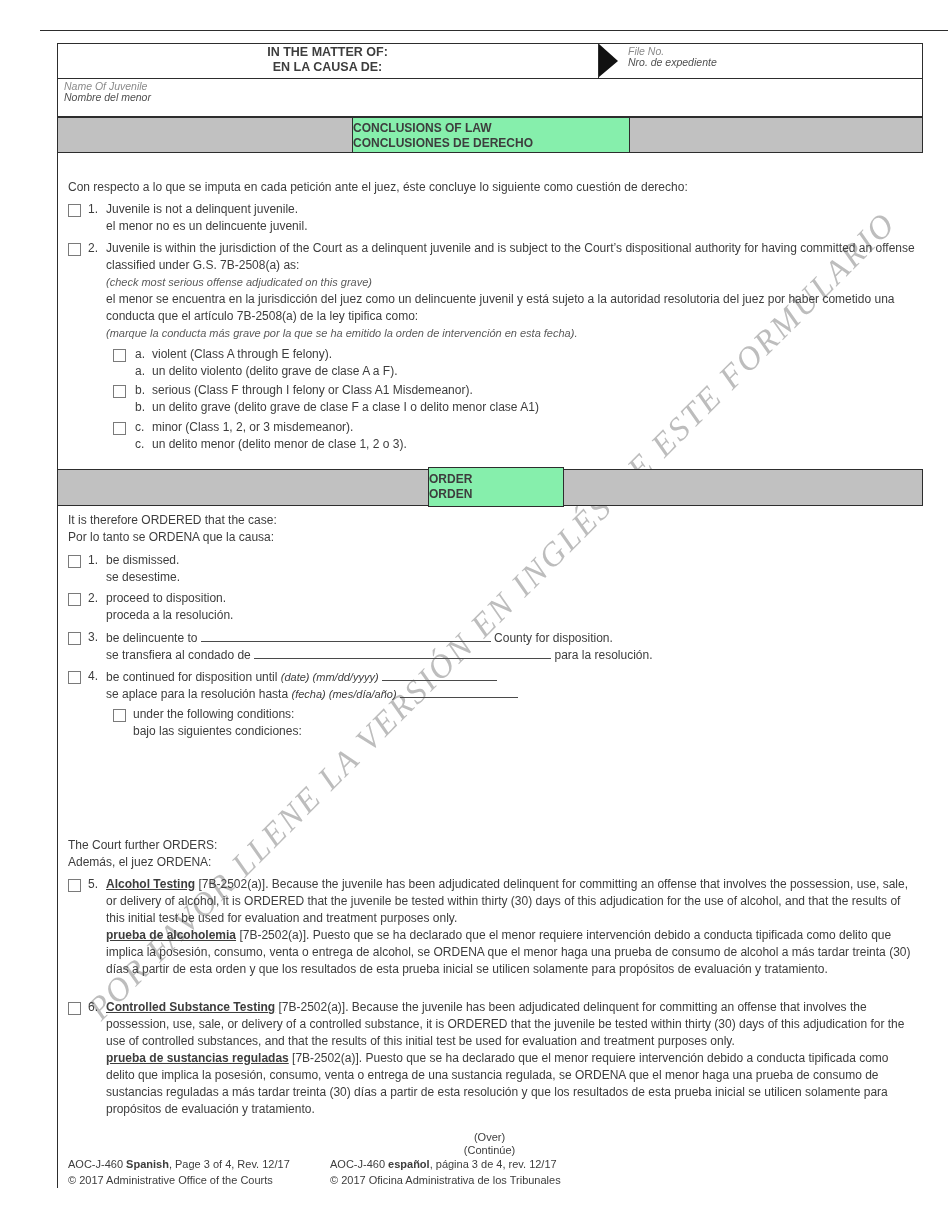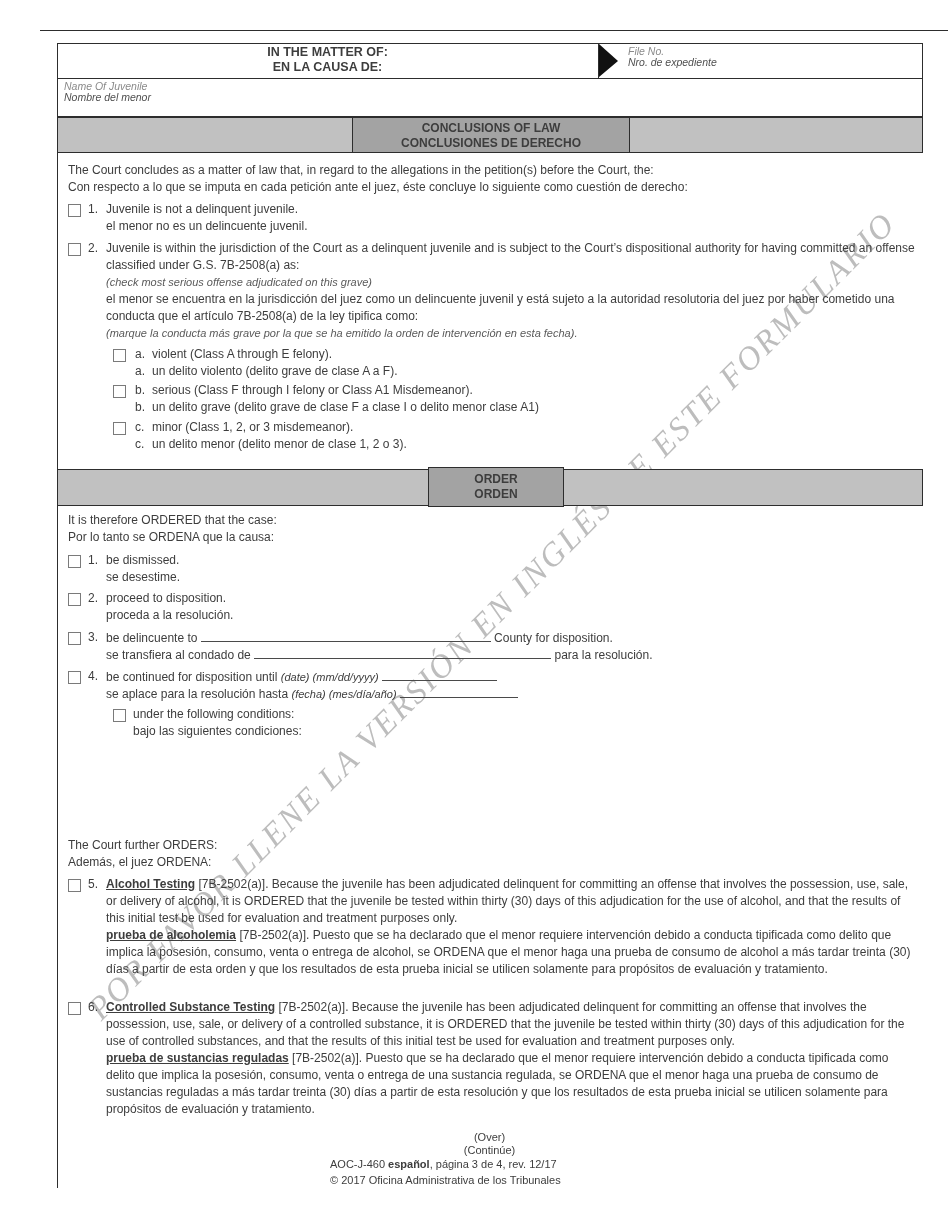--- a/index.html
+++ b/index.html
@@ -6,21 +6,21 @@
   #page{position:relative;width:950px;height:1230px;background:#fff;overflow:hidden;
         font-family:"Liberation Sans",sans-serif;color:#3d3d3d;}
   .abs{position:absolute;}
   .t{font-size:12px;line-height:17px;color:#3d3d3d;z-index:4;}
   .b{font-weight:bold;}
   .note{font-size:11px;font-style:italic;color:#5a5a5a;}
   .ih{font-style:italic;font-size:11px;}
   .small{font-size:10.5px;line-height:11.5px;font-style:italic;}
   .cb{position:absolute;width:11px;height:11px;border:1px solid #7a7a7a;background:#fff;z-index:4;}
   .band{position:absolute;background:#c1c1c1;border:1px solid #2d2d2d;z-index:2;}
-  .wbox{position:absolute;background:#a3a3a3;border:1px solid #2d2d2d;text-align:center;z-index:3;}
+  .wbox{position:absolute;background:#86efac;border:1px solid #2d2d2d;z-index:3;}
   .rule{position:absolute;background:#2d2d2d;z-index:2;}
   .blank{display:inline-block;border-bottom:1px solid #4a4a4a;height:12px;vertical-align:baseline;}
   .w290{width:290px;} .w297{width:297px;} .w115{width:115px;} .w118{width:118px;}
   .lead{font-weight:bold;text-decoration:underline;}
   .wm{position:absolute;left:492px;top:616px;transform:translate(-50%,-50%) rotate(-45deg);
       font-family:"Liberation Serif",serif;font-style:italic;font-size:33px;letter-spacing:2.5px;
       color:#bdbdbd;white-space:nowrap;z-index:1;}
   .ftr{font-size:11px;line-height:16px;color:#3d3d3d;z-index:4;}
   .ctr{text-align:center;}
   p{margin:0;}
@@ -51,21 +51,20 @@
   <div class="abs small" style="left:64px;top:81px;color:#8a8a8a;z-index:4;">Name Of Juvenile</div>
   <div class="abs small" style="left:64px;top:92px;color:#4f4f4f;z-index:4;">Nombre del menor</div>
   <div class="abs" style="left:60px;top:98px;width:858px;height:17px;z-index:4;"></div>
 
   <div class="band" style="left:57px;top:117px;width:864px;height:34px;"></div>
   <div class="wbox" style="left:352px;top:117px;width:276px;height:34px;">
     <div class="b" style="font-size:12px;line-height:15px;padding-top:3px;">CONCLUSIONS OF LAW</div>
     <div class="b" style="font-size:12px;line-height:15px;">CONCLUSIONES DE DERECHO</div>
   </div>
 
-  <div class="abs t" style="left:68px;top:162px;width:850px;">The Court concludes as a matter of law that, in regard to the allegations in the petition(s) before the Court, the:</div>
   <div class="abs t" style="left:68px;top:179px;width:850px;">Con respecto a lo que se imputa en cada petición ante el juez, éste concluye lo siguiente como cuestión de derecho:</div>
 
   <div class="cb" style="left:68px;top:204px;"></div>
   <div class="abs t" style="left:88px;top:201px;">1.</div>
   <div class="abs t" style="left:106px;top:218px;width:812px;">el menor no es un delincuente juvenil.</div>
   <div class="abs t" style="left:106px;top:201px;width:812px;">Juvenile is not a delinquent juvenile.</div>
 
   <div class="cb" style="left:68px;top:243px;"></div>
   <div class="abs t" style="left:88px;top:240px;">2.</div>
   <div class="abs t" style="left:106px;top:240px;width:814px;">
@@ -156,18 +155,22 @@
   <div class="cb" style="left:68px;top:1002px;"></div>
   <div class="abs t" style="left:88px;top:999px;">6.</div>
   <div class="abs t" style="left:106px;top:999px;width:814px;">
     <p><span class="lead">Controlled Substance Testing</span><span> [7B-2502(a)].  </span><span>Because the juvenile has been adjudicated delinquent for committing an offense that involves the possession, use, sale, or delivery of a controlled substance, it is ORDERED that the juvenile be tested within thirty (30) days of this adjudication for the use of controlled substances, and that the results of this initial test be used for evaluation and treatment purposes only.</span></p>
     <p><span class="lead">prueba de sustancias reguladas</span><span> [7B-2502(a)].  </span><span>Puesto que se ha declarado que el menor requiere intervención debido a conducta tipificada como delito que implica la posesión, consumo, venta o entrega de una sustancia regulada, se ORDENA que el menor haga una prueba de consumo de sustancias reguladas a más tardar treinta (30) días a partir de esta resolución y que los resultados de esta prueba inicial se utilicen solamente para propósitos de evaluación y tratamiento.</span></p>
   </div>
 
   <div class="abs ftr ctr" style="left:57px;top:1131px;width:865px;line-height:13px;">(Over)</div>
   <div class="abs ftr ctr" style="left:57px;top:1144px;width:865px;line-height:13px;">(Continúe)</div>
 
+  <div class="abs ftr" style="left:68px;top:1156px;">
+    <div><span>AOC-J-460 </span><span class="b">Spanish</span><span>, Page 3 of 4, Rev. 12/17</span></div>
+    <div>© 2017 Administrative Office of the Courts</div>
+  </div>
   <div class="abs ftr" style="left:330px;top:1156px;">
     <div><span>AOC-J-460 </span><span class="b">español</span><span>, página 3 de 4, rev. 12/17</span></div>
     <div>© 2017 Oficina Administrativa de los Tribunales</div>
   </div>
 
 </div>
 
 </body></html>

